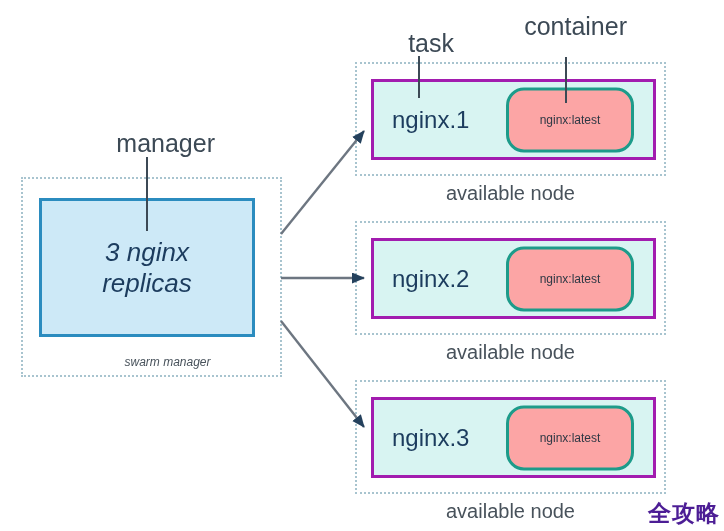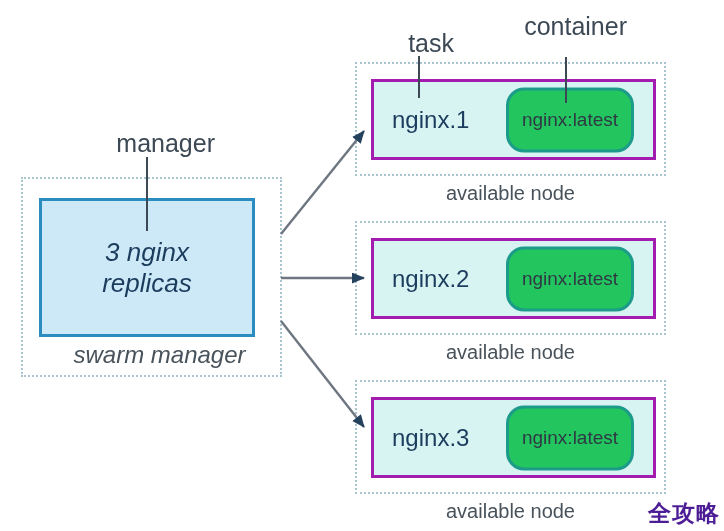--- a/index.html
+++ b/index.html
@@ -50,25 +50,25 @@
     flex-direction: column;
     align-items: center;
     justify-content: center;
     color: #1c3c5e;
     font-size: 26px;
     line-height: 31px;
     text-align: center;
   }
   .manager-caption {
     position: absolute;
-    left: 8px; bottom: 6px;
+    left: 16px; bottom: 6px;
     width: 100%;
     text-align: center;
     color: #48525b;
-    font-size: 24px;
+    font-size: 12px;
   }
   
   .node {
     position: absolute;
     left: 355px;
     width: 311px;
     z-index: 1;
   }
   .node-dotted {
     position: relative;
@@ -89,28 +89,28 @@
     transform: translateY(-50%);
     color: #1c3c5e;
     font-size: 24px;
     white-space: nowrap;
   }
   .container-box {
     position: absolute;
     right: 19px; top: 50%;
     transform: translateY(-50%);
     width: 122px; height: 59px;
-    background: #22c55e;
+    background: #fca5a5;
     border: 3px solid #1d9b8a;
     border-radius: 18px;
     display: flex;
     align-items: center;
     justify-content: center;
     color: #2f3844;
-    font-size: 19px;
+    font-size: 12px;
     white-space: nowrap;
   }
   .node-caption {
     width: 100%;
     margin-top: 6px;
     text-align: center;
     color: #48525b;
     font-size: 20px;
   }
   

